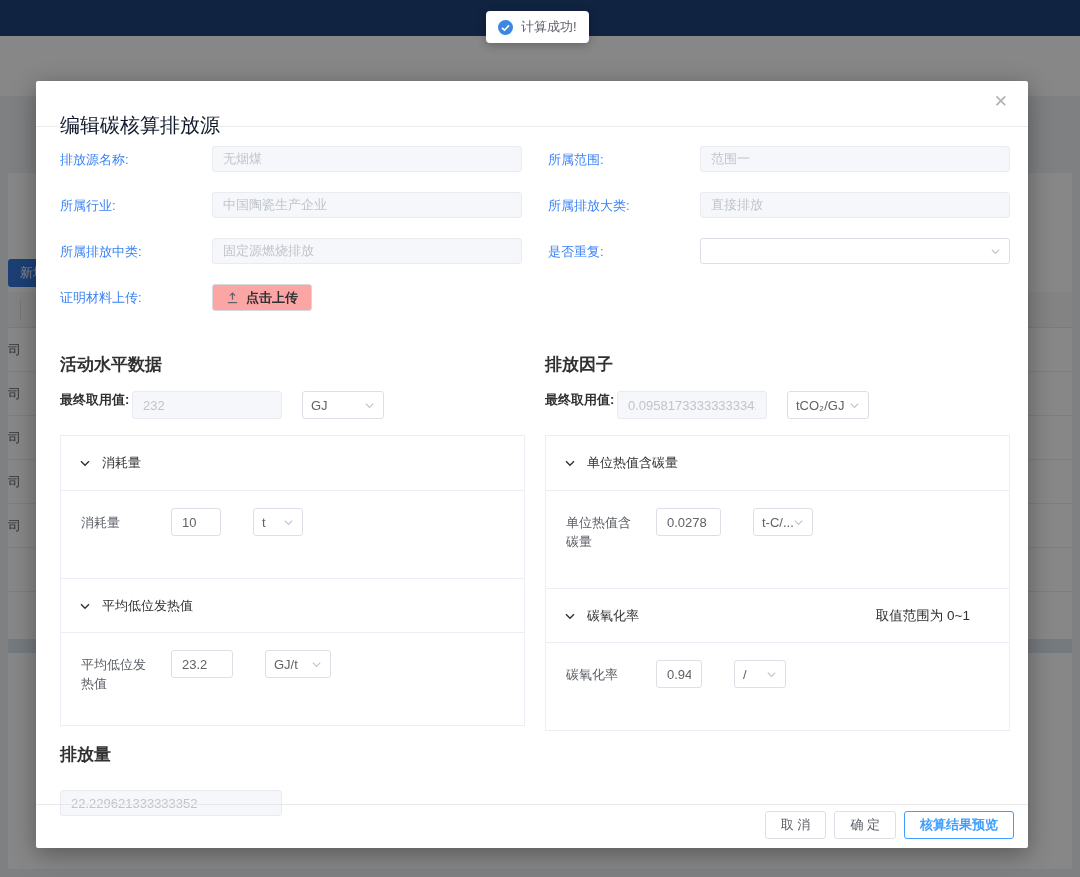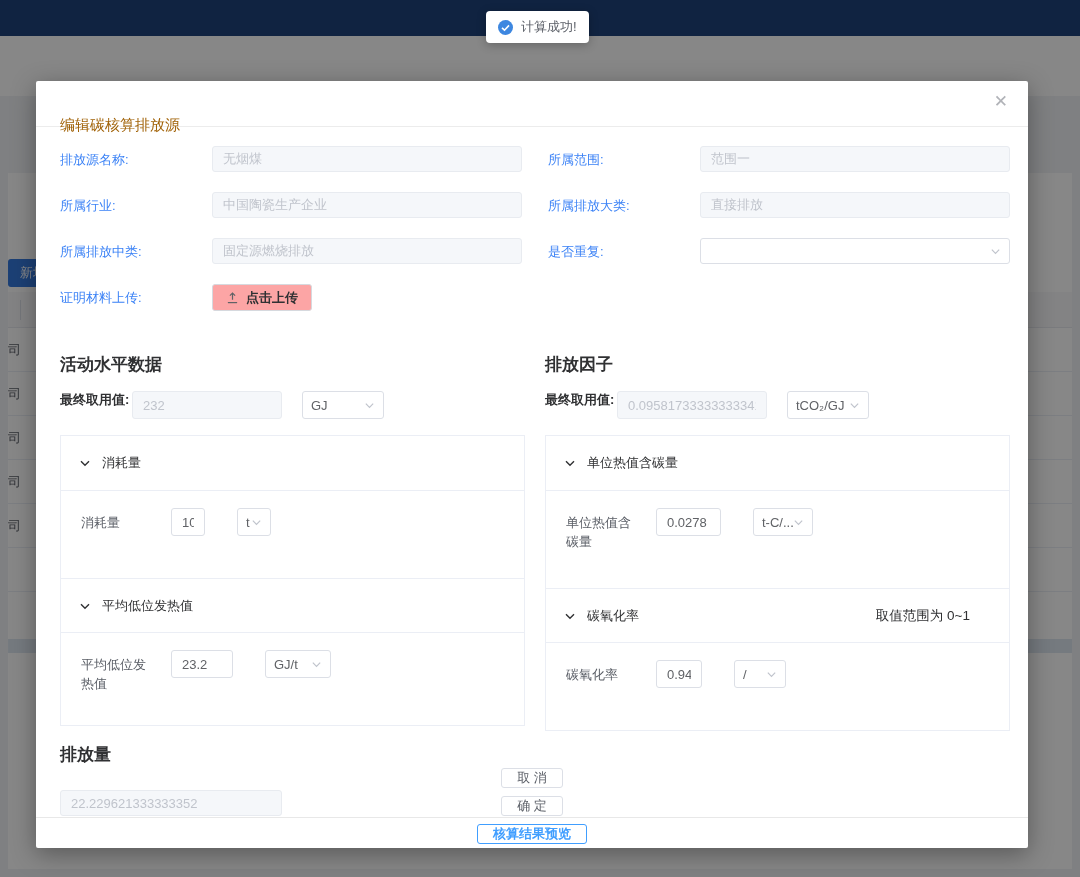--- a/index.html
+++ b/index.html
@@ -20,21 +20,21 @@
   
   .overlay { position:absolute; top:36px; left:0; right:0; bottom:0; background:rgba(0,0,0,0.47); z-index:5; }
   .toast { position:absolute; top:11px; left:486px; height:32px; background:#fff; border-radius:4px;
            box-shadow:0 2px 10px rgba(0,0,0,.25); display:flex; align-items:center; gap:8px; padding:0 12px; z-index:50; }
   .toast-text { color:#5a5e66; white-space:nowrap; }
 
   
   .modal { position:absolute; left:36px; top:81px; width:992px; height:767px; background:#fff; border-radius:2px;
            box-shadow:0 6px 24px rgba(0,0,0,.35); z-index:10; }
   .modal-header { height:46px; border-bottom:1px solid #ececec; display:flex; align-items:center; padding:0 24px; position:relative; }
-  .modal-title { font-size:15px; color:#a16207;margin-top:44px; }
+  .modal-title { font-size:20px; color:#0f172a;margin-top:44px; }
   .modal-close { position:absolute; right:20px; top:12px; font-size:17px; color:#b1b3b8; cursor:pointer; line-height:1; }
   .modal-body { padding:19px 18px 0 24px; }
 
   .form-grid { display:grid; grid-template-columns:1fr 1fr; column-gap:26px; }
   .form-row { display:flex; align-items:flex-start; margin-bottom:20px; min-height:26px; }
   .form-label { width:152px; flex:none; color:#3b82f6; padding-top:5px; }
   .form-control { flex:1; }
   .inp { display:block; width:100%; height:26px; border:1px solid #dcdfe6; border-radius:3px; padding:0 10px;
          font-size:13px; color:#606266; background:#fff; font-family:inherit; outline:none; }
   .inp.dis { background:#f5f7fa; border-color:#e8ebf0; color:#c0c4cc; }
@@ -59,27 +59,27 @@
   .c-body + .c-head { border-top:1px solid #ebeef5; }
   .c-title { color:#303133; margin-left:11px; }
   .c-note { margin-left:auto; margin-right:21px; color:#303133; font-size:13.5px; }
   .c-body { padding:17px 20px 0; }
   .c-row { display:flex; align-items:flex-start; }
   .c-label { width:72px; flex:none; color:#5a5e66; line-height:19px; padding-top:5px; margin-right:18px; }
   .c-inp { height:28px; margin-right:32px; }
   .c-sel { height:28px; }
   .h88 { height:88px; } .h93 { height:93px; } .h98 { height:98px; }
 
-  .w50{width:34px;} .w62{width:62px;} .w66{width:66px;} .w65{width:65px;} .w60{width:60px;} .w46{width:46px;} .w52{width:52px;}
+  .w50{width:50px;} .w62{width:62px;} .w66{width:66px;} .w65{width:65px;} .w60{width:60px;} .w46{width:46px;} .w52{width:52px;}
 
   .emission-h { font-size:17px; font-weight:700; color:#303133; margin-top:12px; }
   .emission-inp { width:222px; height:26px; margin-top:24px; }
 
-  .modal-footer { position:absolute; left:0; right:0; bottom:0; height:31px; border-top:1px solid #e8e8e8;
-                  display:flex; align-items:center; justify-content:flex-end; gap:8px; padding:0 14px 4px;flex-direction:column; }
+  .modal-footer { position:absolute; left:0; right:0; bottom:0; height:44px; border-top:1px solid #e8e8e8;
+                  display:flex; align-items:center; justify-content:flex-end; gap:8px; padding:0 14px 4px; }
   .btn { height:28px; padding:0 15px; border:1px solid #dcdfe6; border-radius:3px; background:#fff; color:#5a5e66;
          font-size:13px; font-family:inherit; cursor:pointer; white-space:nowrap; }
   .btn-preview { border-color:#409eff; color:#409eff; font-weight:600; }
 
   svg { display:block; }
 </style>
 </head>
 <body>
 
 <div class="topbar"></div>

